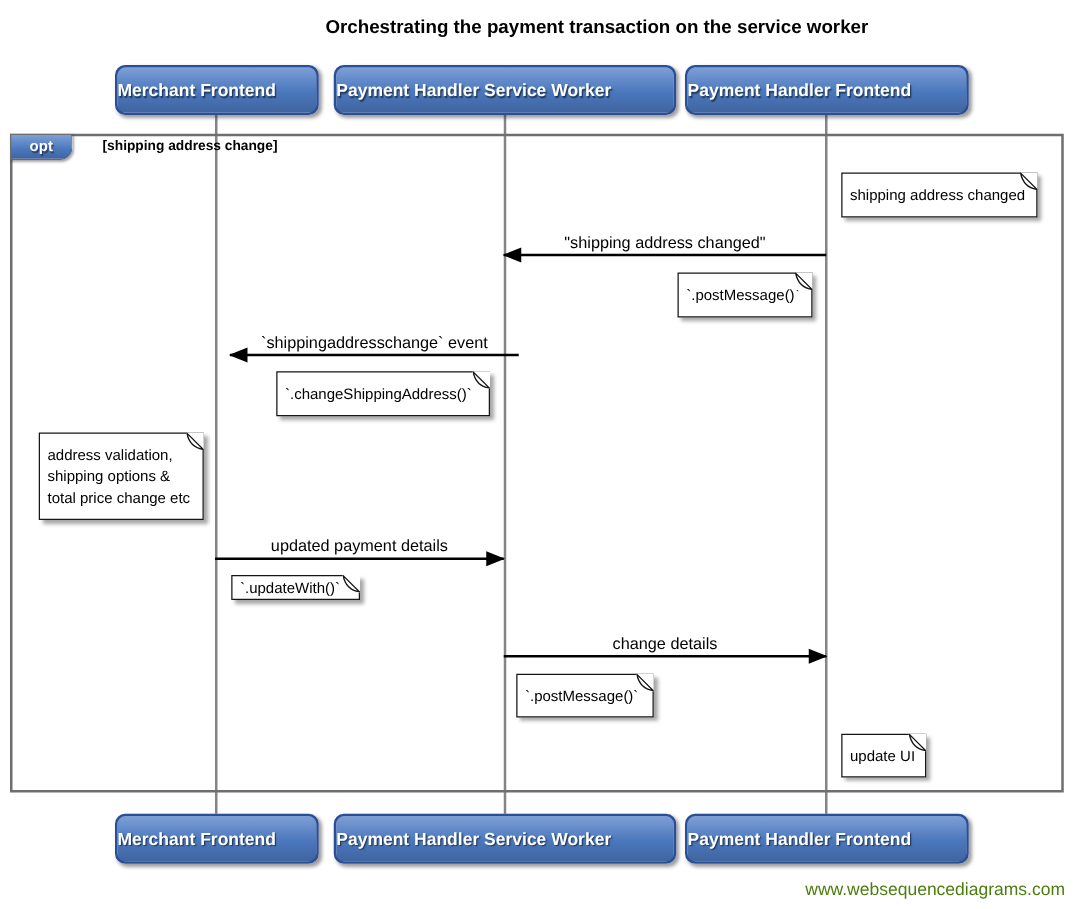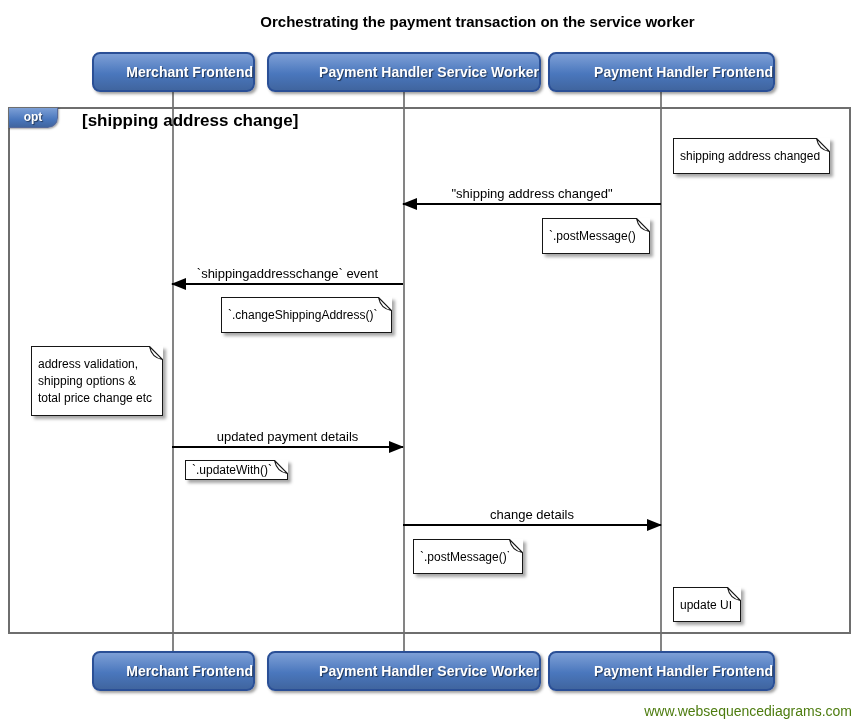--- a/index.html
+++ b/index.html
@@ -21,28 +21,28 @@
   .frame-tab {
     position:absolute; left:-2px; top:-2px; width:50px; height:21px;
     background:linear-gradient(180deg,#7d9fd6 0%,#4a77bd 60%,#40659f 100%);
     border:1px solid #56699b; border-top-color:#6e6e6e; border-left-color:#6e6e6e;
     border-bottom-right-radius:10px; box-sizing:border-box;
     color:#fff; font-weight:bold; font-size:12px; line-height:19px; text-align:center;
     box-shadow:1px 1px 2px rgba(0,0,0,0.35);
     text-shadow:1px 1px 1px rgba(0,0,0,0.5);
   }
   .frame-guard {
-    position:absolute; left:72px; top:2px; font-size:17px; font-weight:bold; white-space:nowrap;
+    position:absolute; left:72px; top:2px; font-size:11px; font-weight:bold; white-space:nowrap;
   }
   .actor {
     position:absolute; height:40px; box-sizing:border-box;
     border:2px solid #2a4f96; border-radius:8px;
     background:linear-gradient(180deg,#7d9fd6 0%,#4a77bd 55%,#40659f 100%);
     color:#fff; font-weight:bold; font-size:14px;
-    display:flex; align-items:center; justify-content:flex-end; white-space:nowrap;
+    display:flex; align-items:center; justify-content:flex-start; white-space:nowrap;
     box-shadow:2px 2px 3px rgba(40,40,40,0.45);
     text-shadow:1px 1px 1px rgba(0,0,0,0.55);
     z-index:5;
   }
   .msg { position:absolute; z-index:3; }
   .msg-label {
     text-align:center; font-size:13px; line-height:15px; margin-bottom:2px; white-space:nowrap;
   }
   .msg-line { position:relative; height:0; border-top:2px solid #000; }
   .head { position:absolute; width:0; height:0; top:-7px; }
@@ -100,21 +100,21 @@
     </div>
   </div>
 
   <div class="note" style="left:542px; top:218px; width:108px; height:36px;">
     <svg class="fold" width="14" height="14" viewBox="0 0 14 14">
       <path d="M0.5 0.5 L13.5 13.5 C7 12.5 2 8 0.5 0.5 Z" fill="#ffffff" stroke="#161616" stroke-width="1.1"></path>
     </svg>
     <span>`.postMessage()`</span>
   </div>
 
-  <div class="msg" style="left:172px; top:266px; width:231px;">
+  <div class="msg" style="left:172px; top:266px; width:231px;padding-left:12px;">
     <div class="msg-label">`shippingaddresschange` event</div>
     <div class="msg-line">
       <span class="head head-left"></span>
     </div>
   </div>
 
   <div class="note note-multi" style="left:31px; top:346px; width:132px; height:70px;">
     <svg class="fold" width="14" height="14" viewBox="0 0 14 14">
       <path d="M0.5 0.5 L13.5 13.5 C7 12.5 2 8 0.5 0.5 Z" fill="#ffffff" stroke="#161616" stroke-width="1.1"></path>
     </svg>

